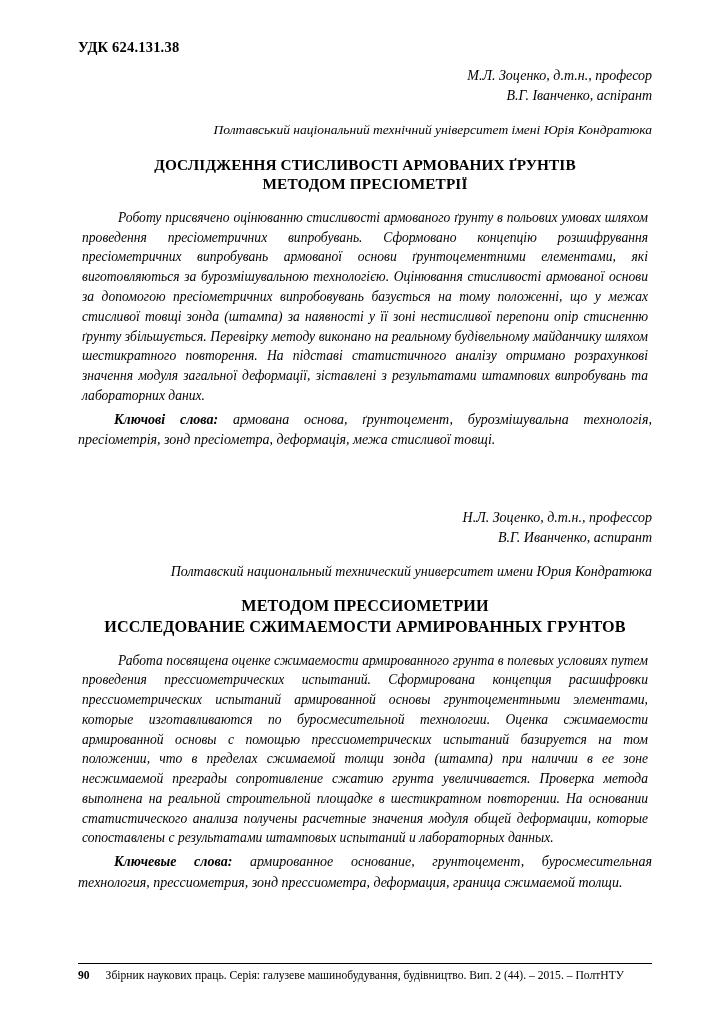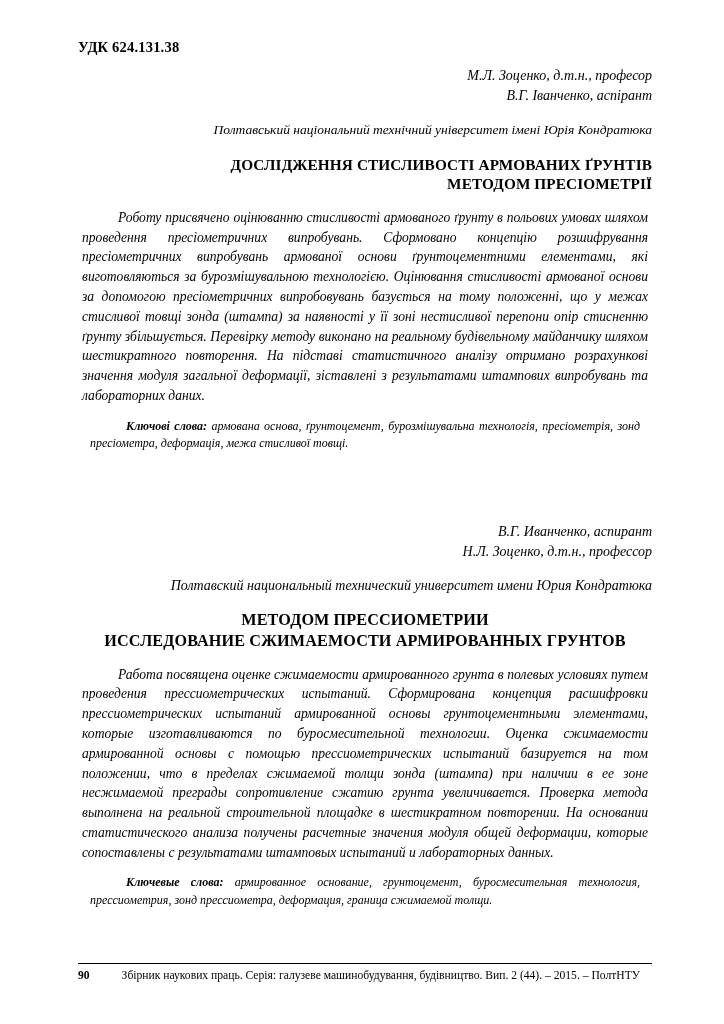--- a/index.html
+++ b/index.html
@@ -37,21 +37,21 @@
     margin: 0;
     text-align: right;
   }
   .affiliation {
     text-align: right;
     font-style: italic;
     font-size: 13.5px;
     margin-top: 16px;
   }
   .title {
-    text-align: right;
+    text-align: center;
     font-weight: bold;
     font-size: 15.3px;
     line-height: 1.28;
     margin: 17px 0 14px 0;
     letter-spacing: 0.1px;
   }
   .title-ru {
     text-align: center;
     font-weight: bold;
     font-size: 16.2px;
@@ -63,25 +63,25 @@
     font-style: italic;
     font-size: 13.6px;
     line-height: 1.455;
     text-align: justify;
     text-indent: 36px;
     margin: 4px;
     hyphens: none;
   }
   .keywords {
     font-style: italic;
-    font-size: 12px;
+    font-size: 14px;
     line-height: 1.455;
     text-align: justify;
     text-indent: 36px;
-    margin: 12px;
+    margin: 0;
   }
   .keywords b {
     font-weight: bold;
     font-style: italic;
   }
   .block-gap {
     height: 58px;
   }
   .section-ru .authors,
   .section-ru .affiliation {
@@ -95,21 +95,20 @@
   }
   .footer-rule {
     border-top: 1px solid #000;
     margin-bottom: 5px;
   }
   .footer-line {
     display: flex;
     align-items: baseline;
     font-family: "Liberation Serif", serif;
     font-size: 11.6px;
-    gap: 16px;
   }
   .footer-page {
     font-weight: bold;
     margin-right: 16px;
   }
   .footer-text {
     flex: 1;
   }
 </style>
 </head>
@@ -132,22 +131,22 @@
     </div>
 
     <p class="abstract">Роботу присвячено оцінюванню стисливості армованого ґрунту в польових умовах шляхом проведення пресіометричних випробувань. Сформовано концепцію розшифрування пресіометричних випробувань армованої основи ґрунтоцементними елементами, які виготовляються за бурозмішувальною технологією. Оцінювання стисливості армованої основи за допомогою пресіометричних випробовувань базується на тому положенні, що у межах стисливої товщі зонда (штампа) за наявності у її зоні нестисливої перепони опір стисненню ґрунту збільшується. Перевірку методу виконано на реальному будівельному майданчику шляхом шестикратного повторення. На підставі статистичного аналізу отримано розрахункові значення модуля загальної деформації, зіставлені з результатами штампових випробувань та лабораторних даних.</p>
     <p class="keywords"><b>Ключові слова:</b><span> армована основа, ґрунтоцемент, бурозмішувальна технологія, пресіометрія, зонд пресіометра, деформація, межа стисливої товщі.</span></p>
   </div>
 
   <div class="block-gap"></div>
 
   <div class="section-ru">
     <div class="authors">
+      <div>Н.Л. Зоценко, д.т.н., профессор</div>
       <div>В.Г. Иванченко, аспирант</div>
-      <div>Н.Л. Зоценко, д.т.н., профессор</div>
     </div>
     <div class="affiliation">Полтавский национальный технический университет имени Юрия Кондратюка</div>
 
     <div class="title-ru">
       <div>МЕТОДОМ ПРЕССИОМЕТРИИ</div>
       <div>ИССЛЕДОВАНИЕ СЖИМАЕМОСТИ АРМИРОВАННЫХ ГРУНТОВ</div>
     </div>
 
     <p class="abstract">Работа посвящена оценке сжимаемости армированного грунта в полевых условиях путем проведения прессиометрических испытаний. Сформирована концепция расшифровки прессиометрических испытаний армированной основы грунтоцементными элементами, которые изготавливаются по буросмесительной технологии. Оценка сжимаемости армированной основы с помощью прессиометрических испытаний базируется на том положении, что в пределах сжимаемой толщи зонда (штампа) при наличии в ее зоне несжимаемой преграды сопротивление сжатию грунта увеличивается. Проверка метода выполнена на реальной строительной площадке в шестикратном повторении. На основании статистического анализа получены расчетные значения модуля общей деформации, которые сопоставлены с результатами штамповых испытаний и лабораторных данных.</p>
     <p class="keywords"><b>Ключевые слова:</b><span> армированное основание, грунтоцемент, буросмесительная технология, прессиометрия, зонд прессиометра, деформация, граница сжимаемой толщи.</span></p>

